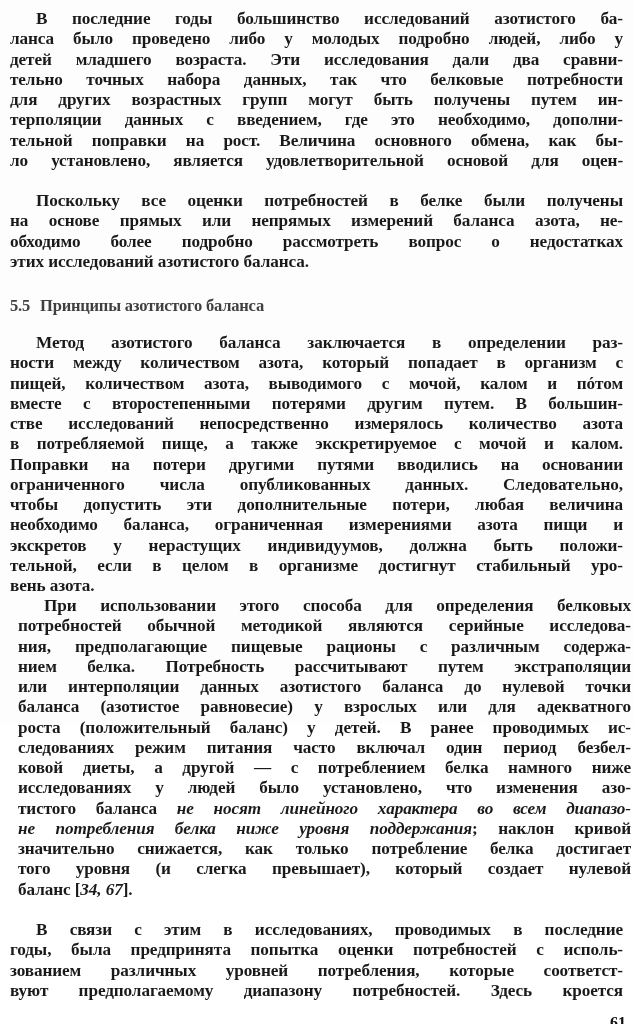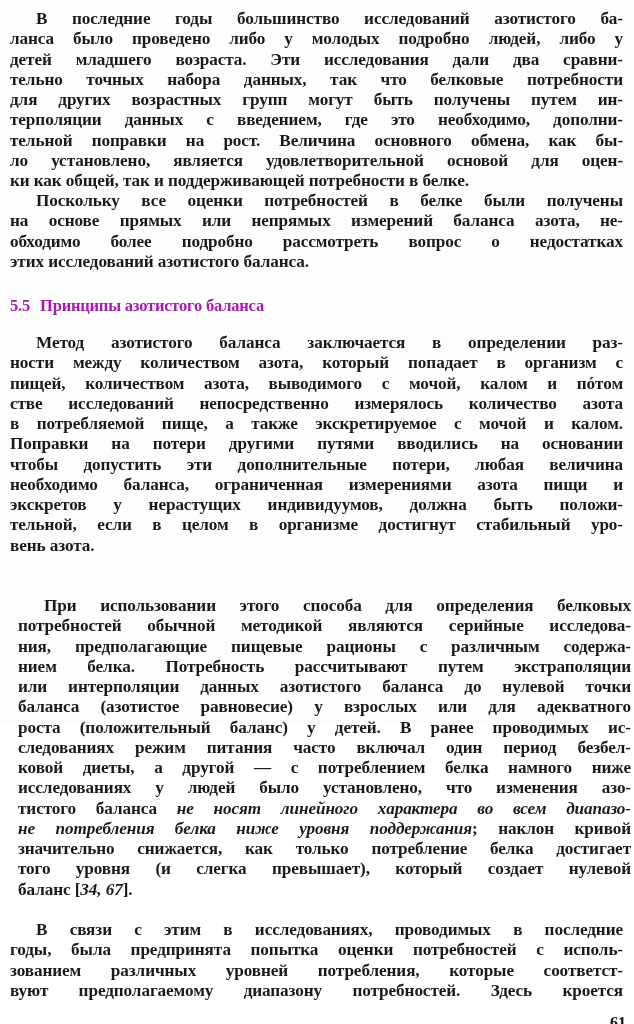--- a/index.html
+++ b/index.html
@@ -22,21 +22,21 @@
     white-space: nowrap;
     overflow: visible;
     letter-spacing: -0.1px;
   }
   .line.last { text-align-last: left; }
   .line.indent { padding-left: 26px; }
   .line .it { font-style: italic; }
   .heading {
     position: absolute; left: 10px; top: 296px;
     font-family: "Liberation Serif", "DejaVu Serif", serif;
-    font-size: 16.5px; font-weight: bold; color: #a21caf;
+    font-size: 16.5px; font-weight: bold; color: #404040;
     letter-spacing: -0.2px;
   }
   .heading .num { margin-right: 10px; }
   .page-number {
     position: absolute; right: 8px; top: 1014px;
     font-family: "Liberation Serif", serif; font-weight: bold; font-size: 16px; color: #111;
   }
 </style>
 </head>
 <body>
@@ -45,41 +45,42 @@
 
   <div class="block" style="top:9px;">
     <span class="line indent">В последние  годы большинство  исследований  азотистого ба-</span>
     <span class="line">ланса было проведено либо у молодых подробно людей, либо у</span>
     <span class="line">детей младшего возраста. Эти исследования дали два сравни-</span>
     <span class="line">тельно точных набора данных, так что белковые  потребности</span>
     <span class="line">для других возрастных групп могут быть получены путем ин-</span>
     <span class="line">терполяции данных с введением, где это необходимо, дополни-</span>
     <span class="line">тельной поправки на рост. Величина основного обмена, как бы-</span>
     <span class="line">ло установлено, является удовлетворительной основой для оцен-</span>
-    <span class="line last">ки как общей, так и поддерживающей потребности в белке.</span>
   </div>
 
   <div class="block" style="top:191px;">
     <span class="line indent">Поскольку все оценки потребностей в белке были получены</span>
     <span class="line">на основе прямых или непрямых измерений баланса азота, не-</span>
     <span class="line">обходимо более подробно  рассмотреть  вопрос о недостатках</span>
     <span class="line last">этих исследований азотистого баланса.</span>
   </div>
 
   <div class="heading">
     <span class="num">5.5</span><span>Принципы азотистого баланса</span>
   </div>
 
   <div class="block" style="top:333px;">
     <span class="line indent">Метод азотистого баланса заключается в определении раз-</span>
     <span class="line">ности между количеством азота, который попадает в организм с</span>
     <span class="line">пищей, количеством азота, выводимого с мочой, калом и пóтом</span>
+    <span class="line">вместе с второстепенными потерями другим путем. В большин-</span>
     <span class="line">стве исследований непосредственно измерялось количество азота</span>
     <span class="line">в потребляемой пище, а также экскретируемое с мочой и калом.</span>
     <span class="line">Поправки на потери другими путями вводились на основании</span>
+    <span class="line">ограниченного числа опубликованных  данных. Следовательно,</span>
     <span class="line">чтобы допустить эти дополнительные потери,  любая величина</span>
     <span class="line">необходимо баланса, ограниченная измерениями азота пищи и</span>
     <span class="line">экскретов у нерастущих индивидуумов, должна быть положи-</span>
     <span class="line">тельной, если в целом в организме достигнут  стабильный уро-</span>
     <span class="line last">вень азота.</span>
   </div>
 
   <div class="block" style="top:596px;margin-left:8px;">
     <span class="line indent">При использовании этого способа для определения белковых</span>
     <span class="line">потребностей обычной методикой являются серийные исследова-</span>

